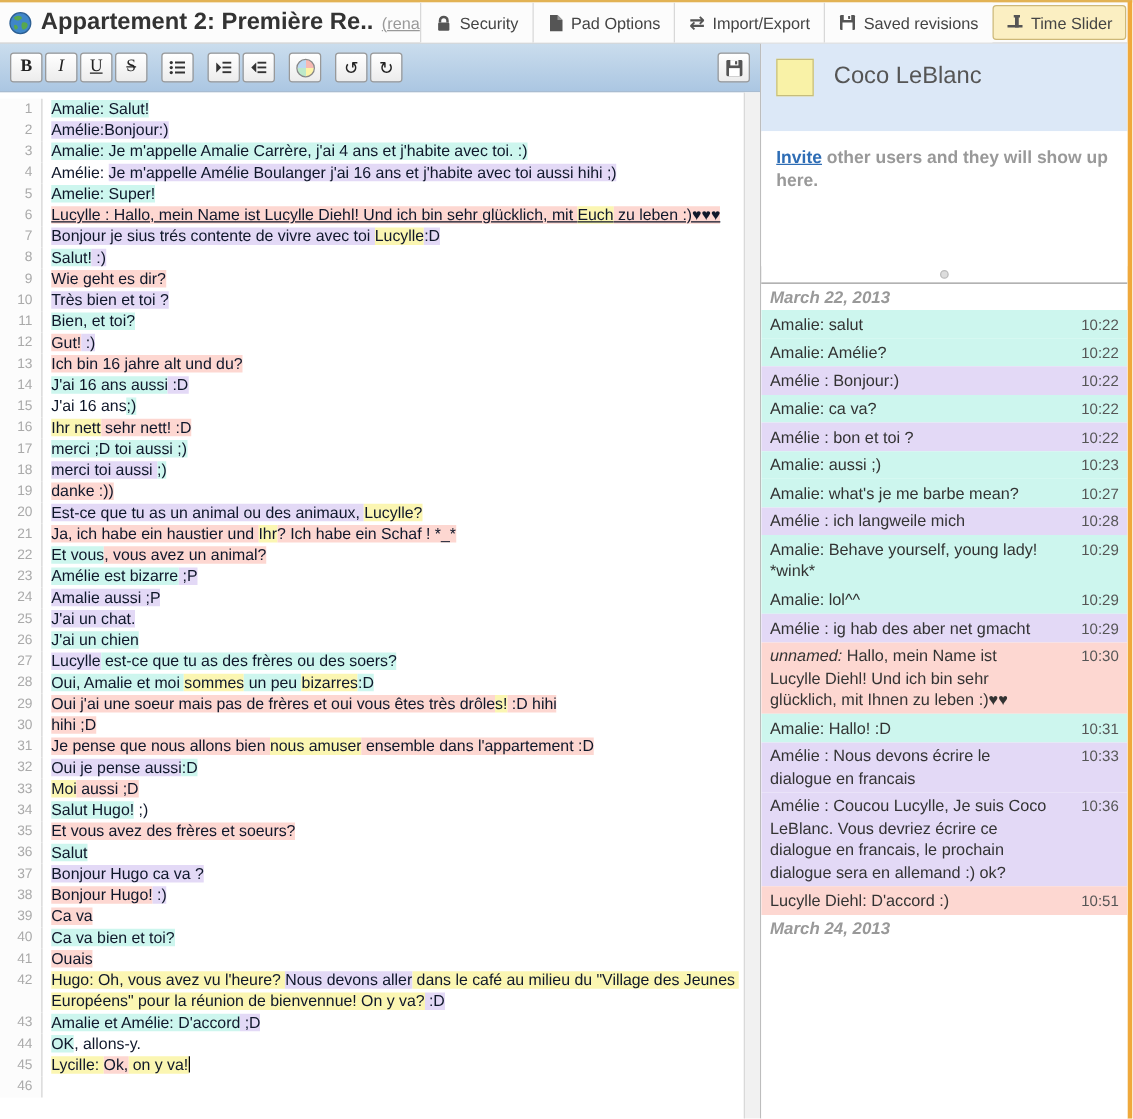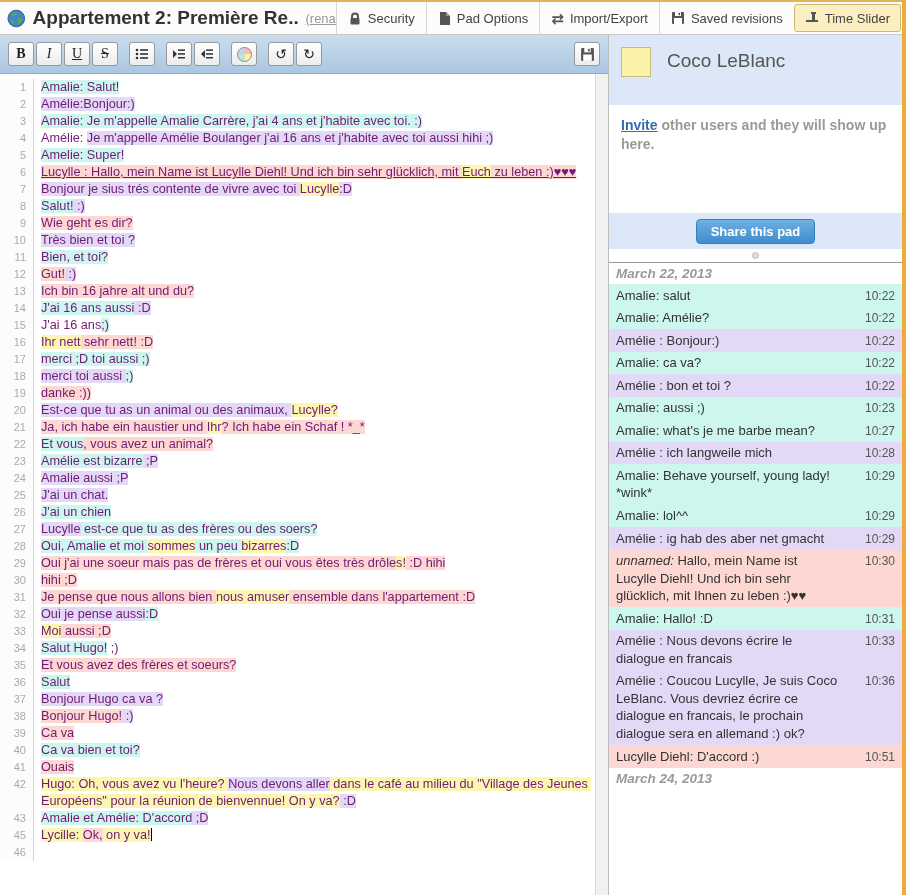--- a/index.html
+++ b/index.html
@@ -36,21 +36,21 @@
   .tb-spacer { flex:1; }
   .rainbow { width:15px; height:15px; border-radius:50%; border:1px solid #888;
              background:conic-gradient(#f7b9b2 0 25%, #fdf3a6 25% 50%, #bde9c9 50% 75%, #bcd9f2 75% 100%); }
 
   
   .editor { flex:1; display:flex; min-height:0; background:#fff; }
   .lines-wrap { flex:1; overflow:hidden; padding-top:5px; }
   .editor-line { display:flex; }
   .lnum { width:34px; flex-shrink:0; text-align:right; padding-right:7px; color:#aaa; font-size:11px;
           line-height:17px; background:#fcfcfc; border-right:1px solid #d4d4d4; align-self:stretch; }
-  .ltext { flex:1; padding-left:7px; padding-right:4px; font-size:12.7px; line-height:17px; color:#701a75;
+  .ltext { flex:1; padding-left:7px; padding-right:4px; font-size:12.7px; line-height:17px; color:#0f172a;
            white-space:pre-wrap; word-wrap:break-word; min-height:17px; }
   .ltext span.u { text-decoration:underline; }
   .caret { display:inline-block; width:0; border-left:1px solid #000; height:13px; vertical-align:-2px; }
   .scroll-track { width:13px; background:#f1f1f1; border-left:1px solid #d9d9d9; flex-shrink:0; }
 
   
   .right-col { flex:1; display:flex; flex-direction:column; border-left:1px solid #bdbdbd; min-width:0; background:#fff; }
   .user-panel { height:70px; background:#dce8f7; padding:12px 12px; display:flex; align-items:flex-start; gap:16px; flex-shrink:0; }
   .swatch { width:30px; height:30px; border:1px solid #c6bd7d; flex-shrink:0; cursor:pointer; }
   .user-name { font-size:19px; color:#555; padding-top:3px; }
@@ -361,43 +361,44 @@
             </div>
             <div class="editor-line">
               <div class="lnum">42</div>
               <div class="ltext"><span style="background: rgb(251, 246, 178);">Hugo: Oh, vous avez vu l'heure? </span><span style="background: rgb(227, 217, 246);">Nous devons aller</span><span style="background: rgb(251, 246, 178);"> dans le café au milieu du "Village des Jeunes Européens" pour la réunion de bienvennue! On y va?</span><span style="background: rgb(227, 217, 246);"> :D</span></div>
             </div>
             <div class="editor-line">
               <div class="lnum">43</div>
               <div class="ltext"><span style="background: rgb(205, 246, 238);">Amalie et Amélie: D'accord</span><span style="background: rgb(227, 217, 246);"> ;D</span></div>
             </div>
             <div class="editor-line">
+              <div class="lnum">44</div>
+              <div class="ltext"><span style="background: rgb(205, 246, 238);">OK</span><span>, allons-y.</span></div>
+            </div>
+            <div class="editor-line">
               <div class="lnum">45</div>
               <div class="ltext"><span style="background: rgb(251, 246, 178);">Lycille: </span><span style="background: rgb(253, 215, 209);">Ok,</span><span style="background: rgb(251, 246, 178);"> on y va!</span><span class="caret"></span></div>
             </div>
             <div class="editor-line">
               <div class="lnum">46</div>
               <div class="ltext"></div>
             </div>
           </div>
         <div class="scroll-track"></div>
       </div>
     </div>
 
     <div class="right-col">
       <div class="user-panel">
         <div class="swatch" style="background: rgb(249, 242, 167);"></div>
         <div class="user-name">Coco LeBlanc</div>
       </div>
       <div class="invite-box">
         <span class="invite-link">Invite</span><span> other users and they will show up here.</span>
       </div>
-      <div class="share-strip">
-        <button class="share-btn">Share this pad</button>
-      </div>
       <div class="resize-handle">
         <div class="resize-dot"></div>
       </div>
       <div class="chat">
           <div class="chat-day">March 22, 2013</div>
           <div class="chat-msg" style="background: rgb(205, 246, 238);">
             <div class="chat-text"><span>Amalie:</span> salut</div>
             <div class="chat-time">10:22</div>
           </div>
           <div class="chat-msg" style="background: rgb(205, 246, 238);">

